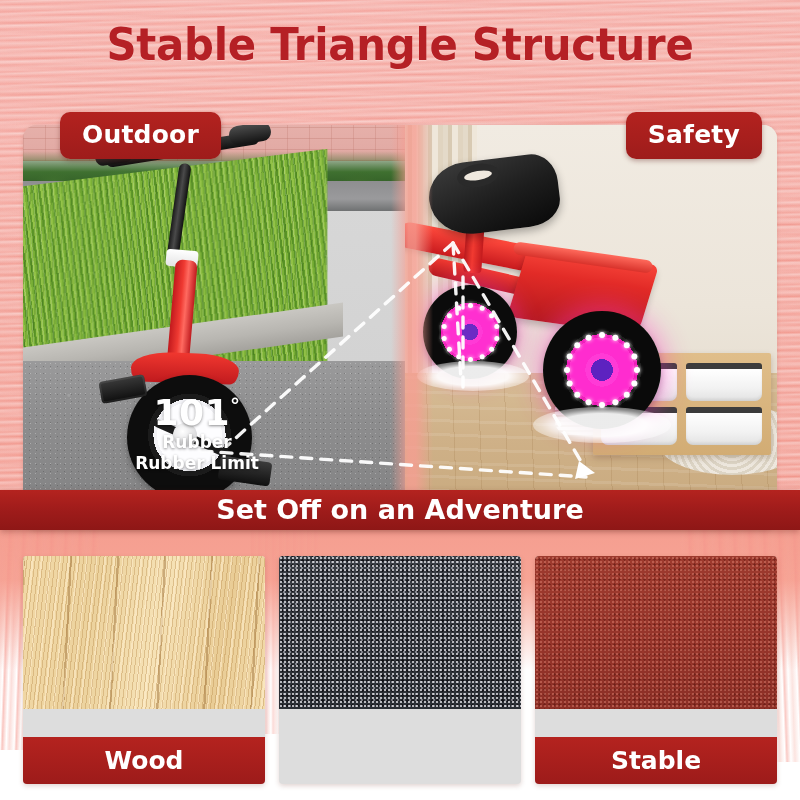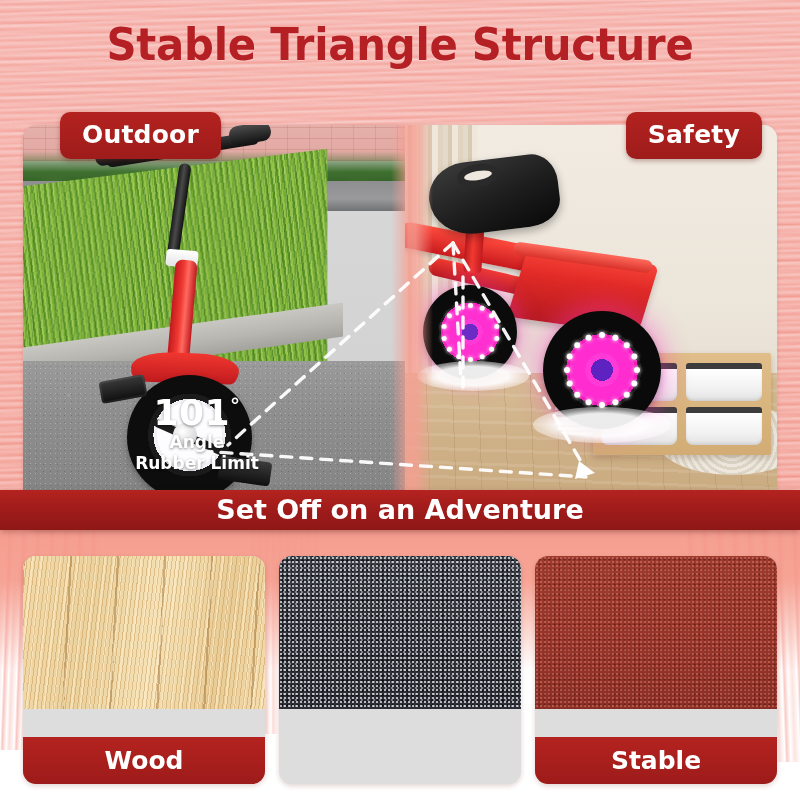--- a/index.html
+++ b/index.html
@@ -409,21 +409,21 @@
     font-family:"DejaVu Sans", sans-serif;
     box-shadow:0 2px 6px rgba(80,20,16,.3);
   }
 
   
   #surfaces {
     position:absolute; left:0; top:556px; width:800px; height:205px; z-index:4;
     display:flex; justify-content:space-between; padding:0 23px;
   }
   .surface-card {
-    width:242px; height:228px; border-radius:13px; overflow:hidden;
+    width:242px; height:228px; border-radius:4px; overflow:hidden;
     position:relative; box-shadow:0 2px 5px rgba(120,60,50,.22);
     background:#ddd;
   }
   .surface-tex { position:absolute; left:0; top:0; width:242px; height:153px; }
   .tex-wood {
     background:
       repeating-linear-gradient(97deg,
         rgba(183,136,72,.38) 0 1px, rgba(0,0,0,0) 1px 4px),
       repeating-linear-gradient(96deg,
         rgba(255,238,205,.55) 0 2px, rgba(0,0,0,0) 2px 9px),
@@ -593,21 +593,21 @@
   </svg>
 </div>
 
 <div class="badge" id="badge-outdoor">Outdoor</div>
 <div class="badge" id="badge-indoor">Safety</div>
 
 <div id="angle-callout">
   <div id="angle-value">
     <span>101</span><sup>°</sup>
   </div>
-  <div class="angle-sub">Angle</div>
+  <div class="angle-sub">Rubber</div>
   <div class="angle-sub">Rubber Limit</div>
 </div>
 
 <div id="adv-banner">Set Off on an Adventure</div>
 
 <div id="surfaces">
   <div class="surface-card">
     <div class="surface-tex tex-wood"></div>
     <div class="surface-label">Wood</div>
   </div>

